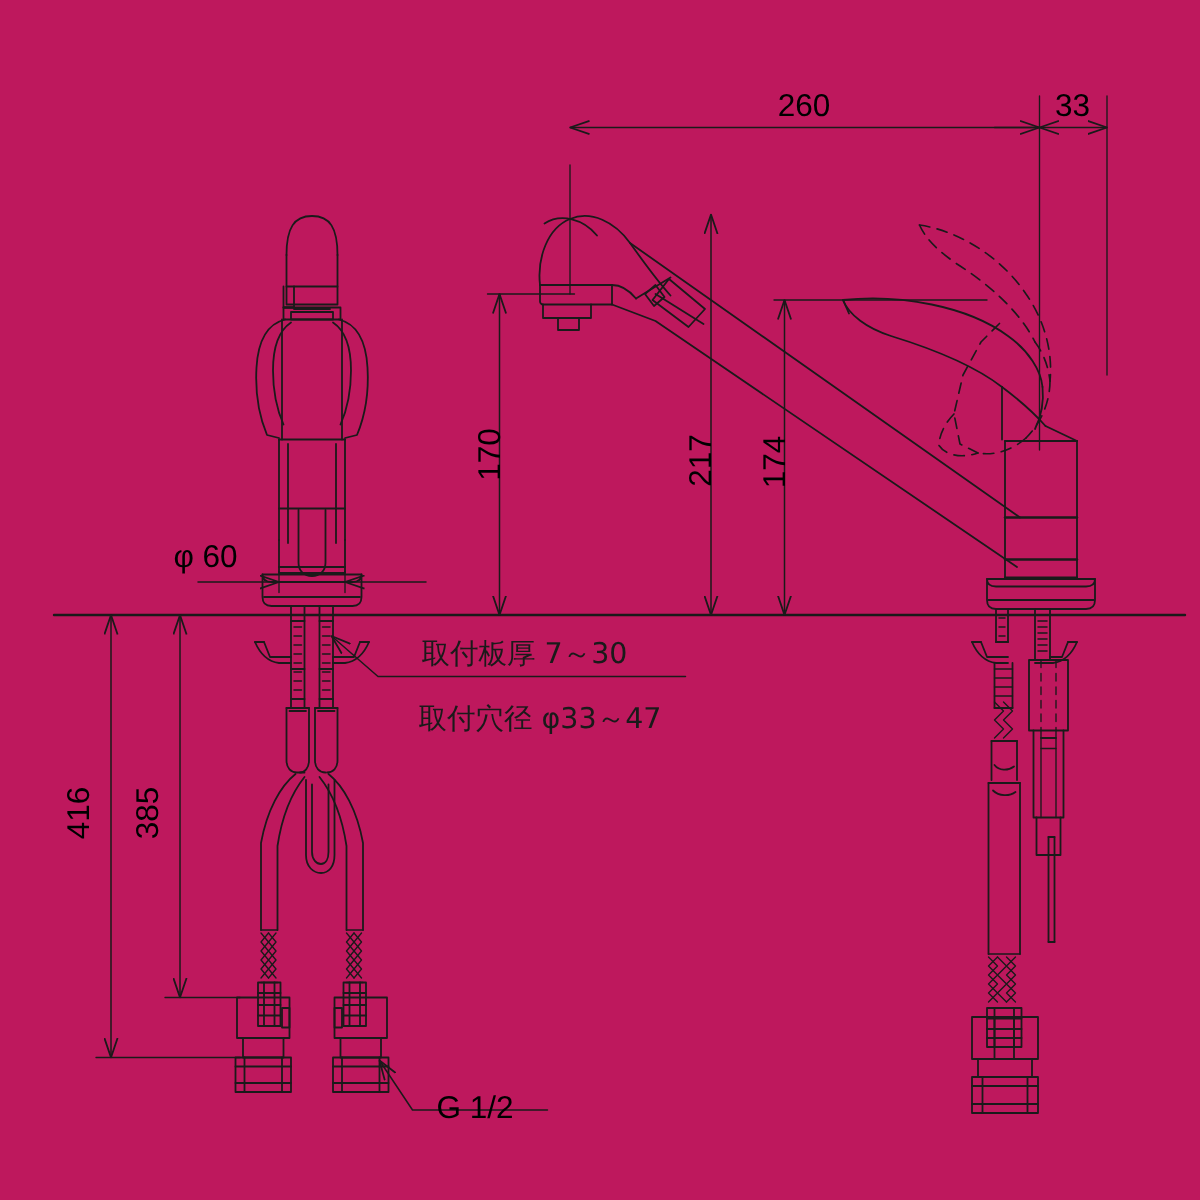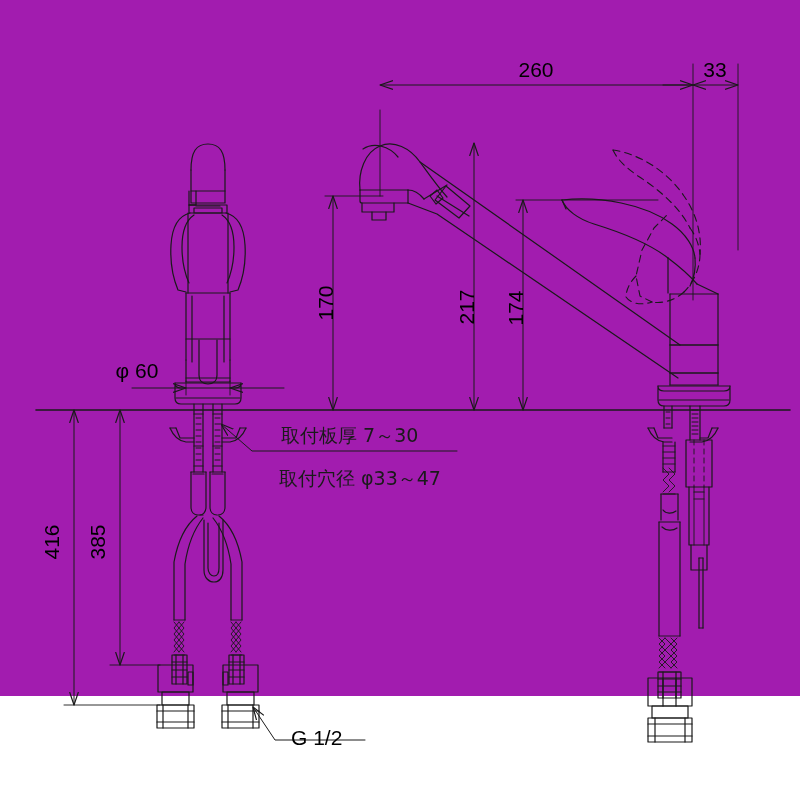--- a/index.html
+++ b/index.html
@@ -1,18 +1,18 @@
 <!DOCTYPE html>
 <html><head>
 <meta charset="utf-8">
 <style>
   html,body{margin:0;padding:0;background:#ffffff;}
   body{width:800px;height:800px;overflow:hidden;
        font-family:"Liberation Sans","DejaVu Sans",sans-serif;}
-  #sheet{position:relative;width:800px;height:696px;background:#a21caf;}
+  #sheet{position:relative;width:800px;height:800px;background:#be185d;}
   svg{display:block;}
   .dimtext{font-family:"Liberation Sans","DejaVu Sans",sans-serif;font-size:21px;fill:#000;}
   .notetext{font-family:"DejaVu Sans","Liberation Sans",sans-serif;font-size:19px;fill:#1a1a1a;}
 </style>
 </head>
 <body>
 
 <div id="sheet">
 <svg width="800" height="800" viewBox="0 0 800 800">
 

